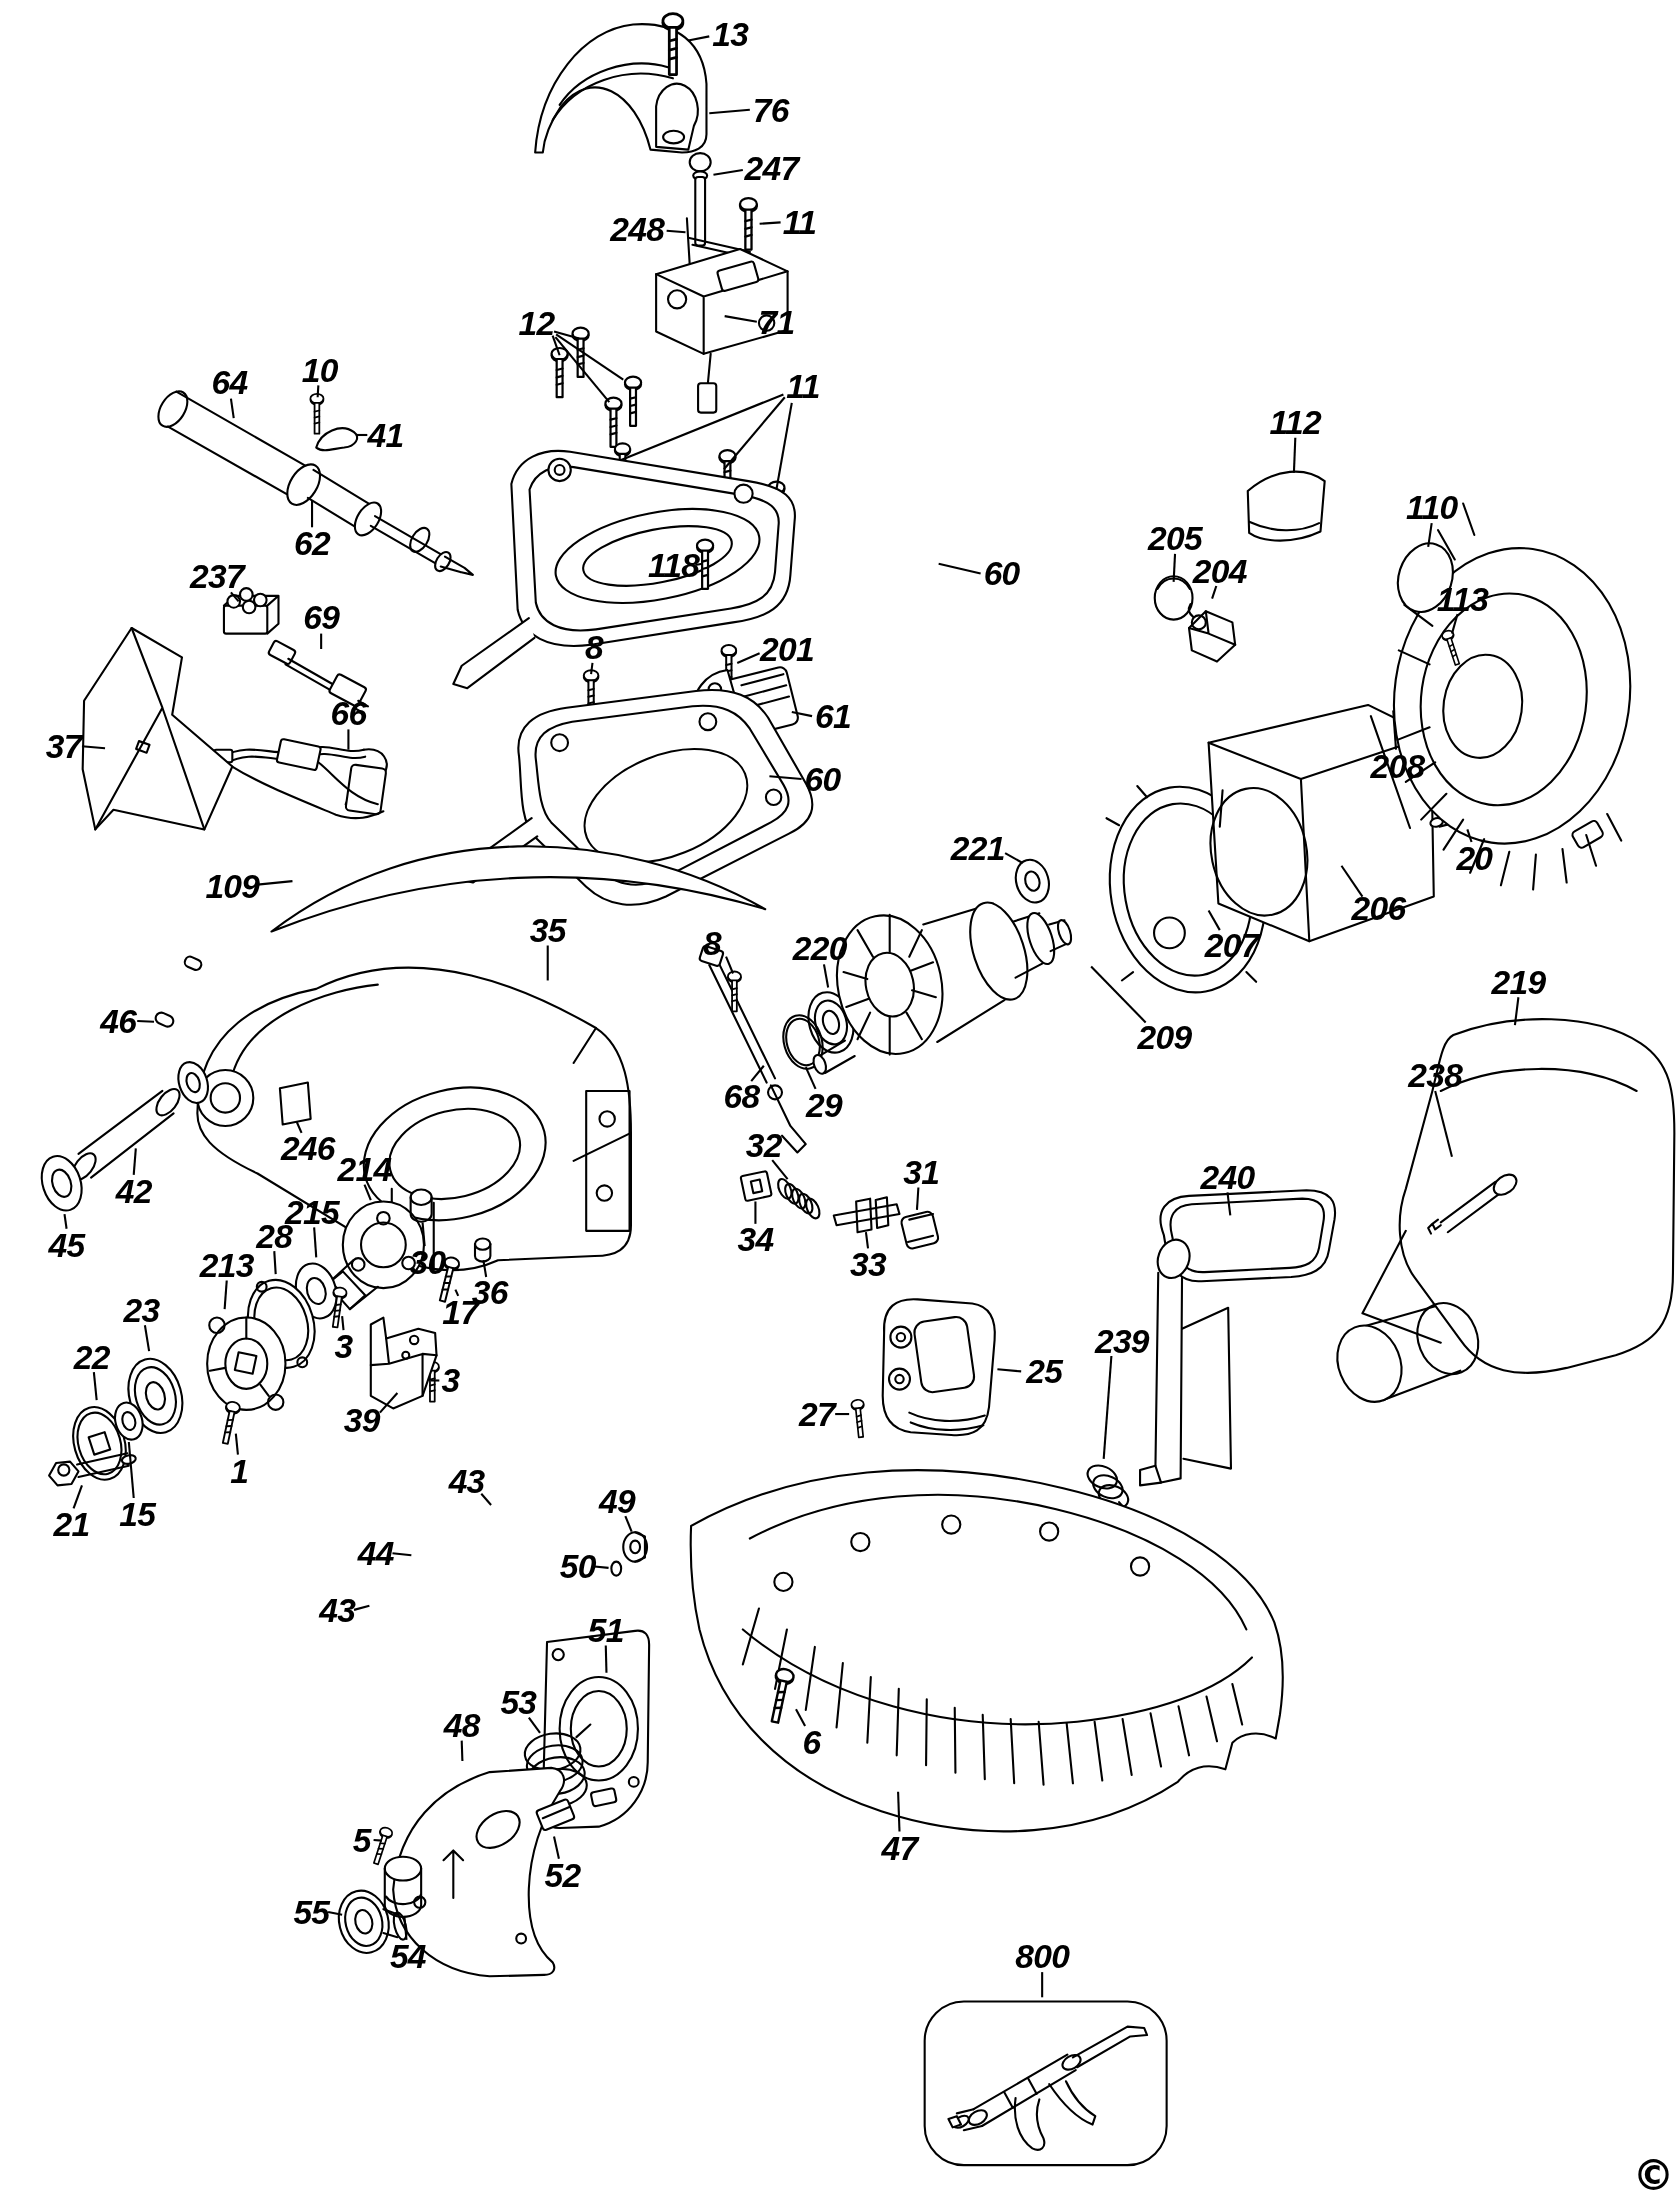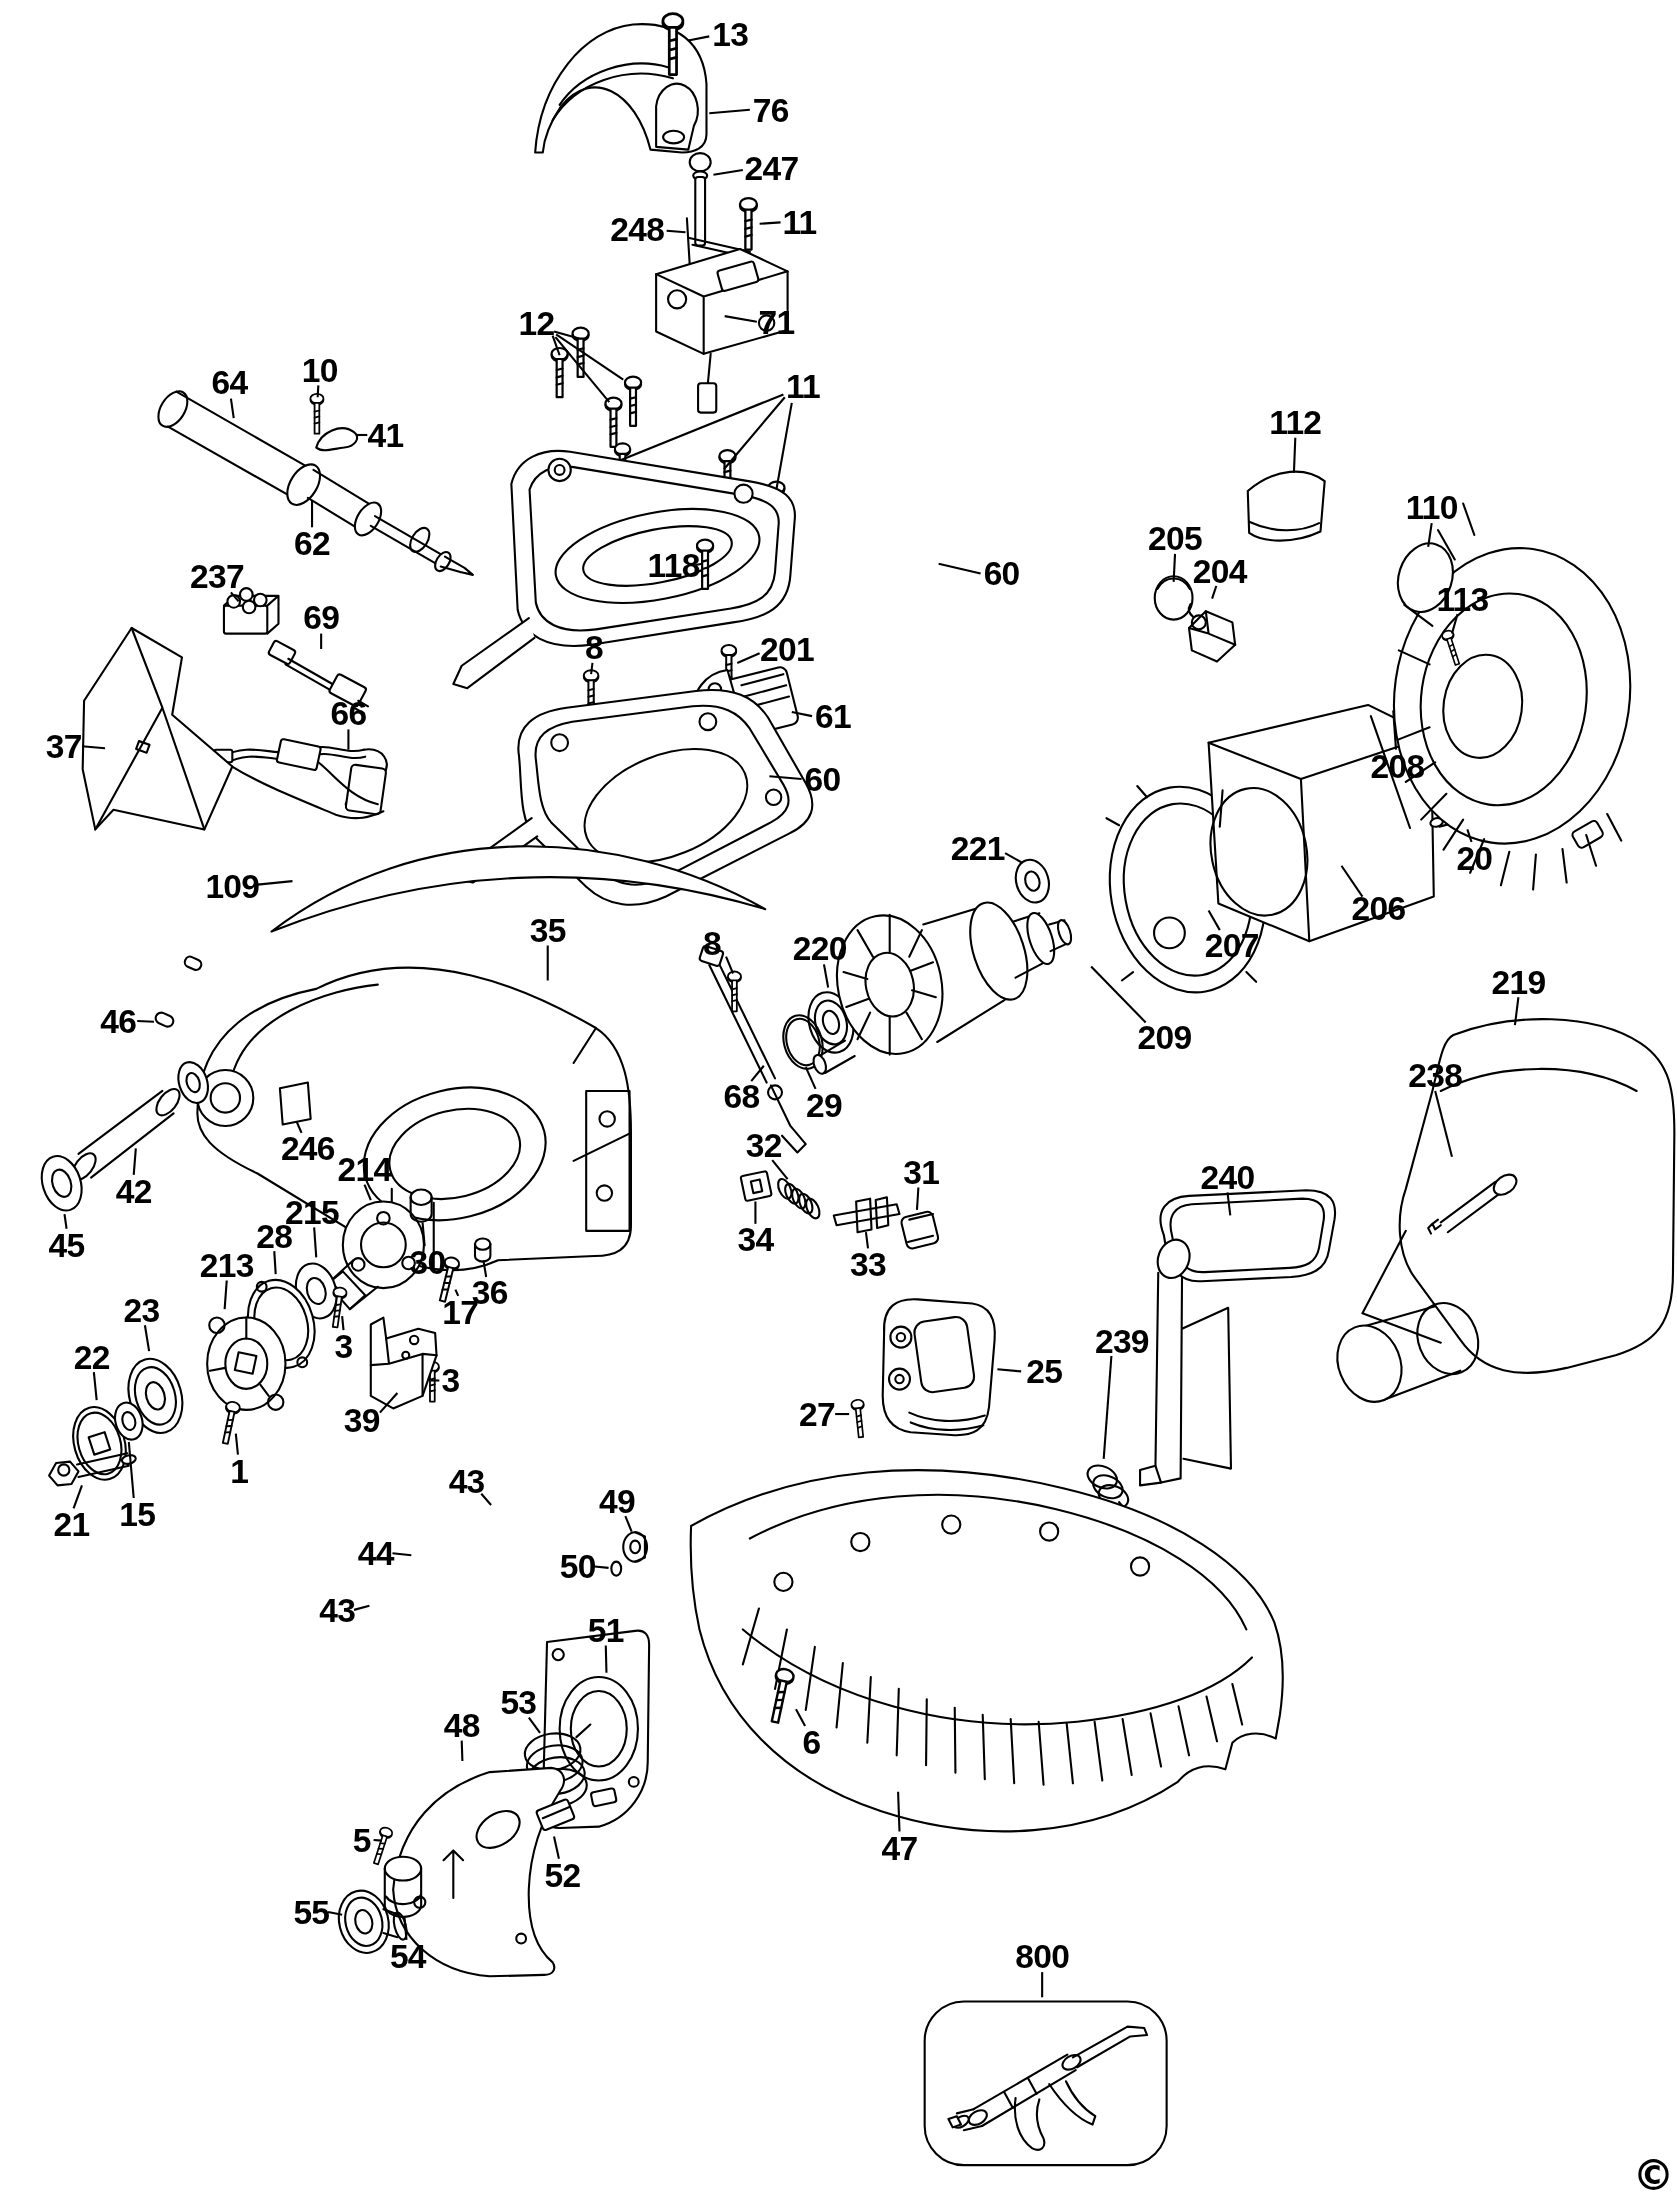--- a/index.html
+++ b/index.html
@@ -1,16 +1,16 @@
 <!DOCTYPE html>
 <html style="font-size:11.2px"><head>
 <meta charset="utf-8">
 <style>
   html,body{margin:0;padding:0;background:#e8e8e8;}
-  .page{position:relative;width:1678px;height:2205px;background:#ffffff;overflow:hidden;}
+  .page{position:relative;width:1678px;height:2205px;background:#ffffff;overflow:hidden;font-style:italic;}
   svg{display:block;}
   .art{fill:#ffffff;stroke:#000000;stroke-width:3;stroke-linecap:round;stroke-linejoin:round;}
   .art .nf{fill:none;}
   .leader{stroke:#000;stroke-width:3;fill:none;}
   .plabel{font-family:"Liberation Sans",sans-serif;font-weight:900;font-size:48px;fill:#000;text-anchor:middle;letter-spacing:-1px;}
   .copy{font-family:"DejaVu Sans",sans-serif;font-size:60px;fill:#000;text-anchor:middle;font-weight:bold;}
 </style>
 </head>
 <body>
 

